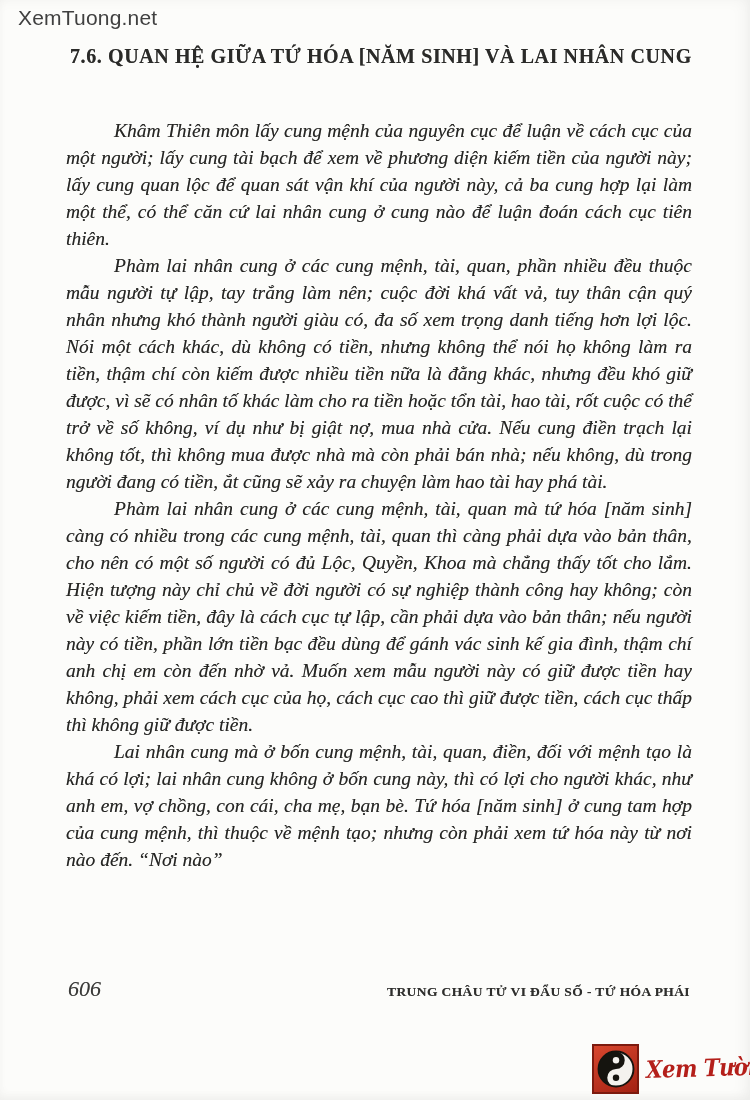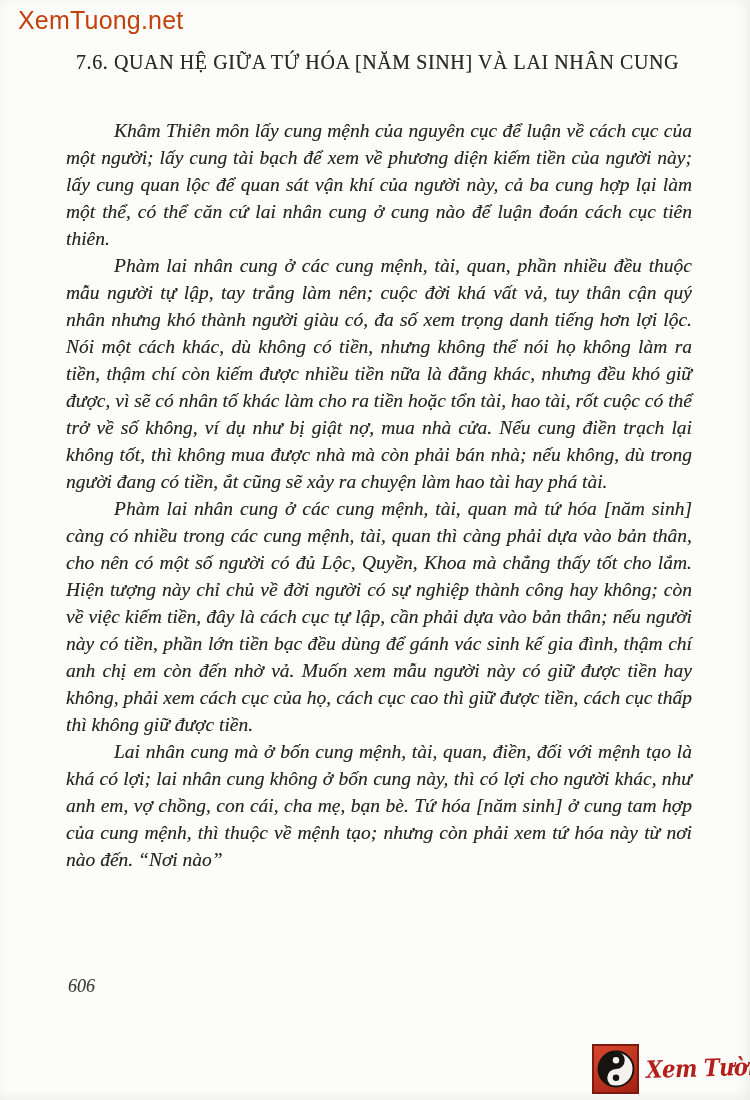--- a/index.html
+++ b/index.html
@@ -11,33 +11,33 @@
     background: #fcfcfa;
     box-shadow: inset -6px 0 14px rgba(0,0,0,0.04), inset 0 -4px 10px rgba(0,0,0,0.03);
     overflow: hidden;
     font-family: "Liberation Serif", serif;
   }
   .watermark {
     position: absolute;
     top: 6px;
     left: 18px;
     font-family: "Liberation Sans", sans-serif;
-    font-size: 25px;
+    font-size: 21px;
     font-weight: 500;
-    color: #c2410c;
+    color: #404040;
     letter-spacing: 0.2px;
   }
   .heading {
     position: absolute;
     top: 42px;
     left: 70px;
     width: 624px;
-    margin: 6px;
+    margin: 0;
     font-size: 20px;
-    font-weight: normal;
+    font-weight: bold;
     line-height: 28px;
     letter-spacing: 0.6px;
     color: #2a2a28;
     text-shadow: 0 0 0.6px rgba(40,40,40,0.55);
   }
   .body-text {
     position: absolute;
     top: 117px;
     left: 66px;
     width: 626px;
@@ -53,21 +53,21 @@
     position: absolute;
     top: 976px;
     left: 68px;
     width: 622px;
     display: flex;
     justify-content: space-between;
     align-items: baseline;
   }
   .page-number {
     font-style: italic;
-    font-size: 18px;
+    font-size: 22px;
     color: #3a3a38;
     text-shadow: 0 0 0.5px rgba(40,40,40,0.4);
   }
   .running-title {
     font-weight: bold;
     font-size: 13.5px;
     letter-spacing: 0.4px;
     color: #2e2e2c;
     text-shadow: 0 0 0.5px rgba(40,40,40,0.5);
   }
@@ -113,20 +113,21 @@
 
   <div class="body-text">
     <p>Khâm Thiên môn lấy cung mệnh của nguyên cục để luận về cách cục của một người; lấy cung tài bạch để xem về phương diện kiếm tiền của người này; lấy cung quan lộc để quan sát vận khí của người này, cả ba cung hợp lại làm một thể, có thể căn cứ lai nhân cung ở cung nào để luận đoán cách cục tiên thiên.</p>
     <p>Phàm lai nhân cung ở các cung mệnh, tài, quan, phần nhiều đều thuộc mẫu người tự lập, tay trắng làm nên; cuộc đời khá vất vả, tuy thân cận quý nhân nhưng khó thành người giàu có, đa số xem trọng danh tiếng hơn lợi lộc. Nói một cách khác, dù không có tiền, nhưng không thể nói họ không làm ra tiền, thậm chí còn kiếm được nhiều tiền nữa là đằng khác, nhưng đều khó giữ được, vì sẽ có nhân tố khác làm cho ra tiền hoặc tổn tài, hao tài, rốt cuộc có thể trở về số không, ví dụ như bị giật nợ, mua nhà cửa. Nếu cung điền trạch lại không tốt, thì không mua được nhà mà còn phải bán nhà; nếu không, dù trong người đang có tiền, ắt cũng sẽ xảy ra chuyện làm hao tài hay phá tài.</p>
     <p>Phàm lai nhân cung ở các cung mệnh, tài, quan mà tứ hóa [năm sinh] càng có nhiều trong các cung mệnh, tài, quan thì càng phải dựa vào bản thân, cho nên có một số người có đủ Lộc, Quyền, Khoa mà chẳng thấy tốt cho lắm. Hiện tượng này chỉ chủ về đời người có sự nghiệp thành công hay không; còn về việc kiếm tiền, đây là cách cục tự lập, cần phải dựa vào bản thân; nếu người này có tiền, phần lớn tiền bạc đều dùng để gánh vác sinh kế gia đình, thậm chí anh chị em còn đến nhờ vả. Muốn xem mẫu người này có giữ được tiền hay không, phải xem cách cục của họ, cách cục cao thì giữ được tiền, cách cục thấp thì không giữ được tiền.</p>
     <p>Lai nhân cung mà ở bốn cung mệnh, tài, quan, điền, đối với mệnh tạo là khá có lợi; lai nhân cung không ở bốn cung này, thì có lợi cho người khác, như anh em, vợ chồng, con cái, cha mẹ, bạn bè. Tứ hóa [năm sinh] ở cung tam hợp của cung mệnh, thì thuộc về mệnh tạo; nhưng còn phải xem tứ hóa này từ nơi nào đến. “Nơi nào”</p>
   </div>
 
   <div class="footer">
     <span class="page-number">606</span>
+    <span class="running-title">TRUNG CHÂU TỬ VI ĐẨU SỐ - TỨ HÓA PHÁI</span>
   </div>
 
   <div class="site-logo">
     <span class="logo-box">
       <svg viewBox="0 0 100 100" aria-hidden="true">
         <circle cx="50" cy="50" r="46" fill="#f4f2ee" stroke="#15140f" stroke-width="5"></circle>
         <path d="M50,96 A46,46 0 0 1 50,4 A23,23 0 0 1 50,50 A23,23 0 0 0 50,96 Z" fill="#15140f"></path>
         <circle cx="50" cy="27" r="8.5" fill="#f4f2ee"></circle>
         <circle cx="50" cy="73" r="8.5" fill="#15140f"></circle>
       </svg>

